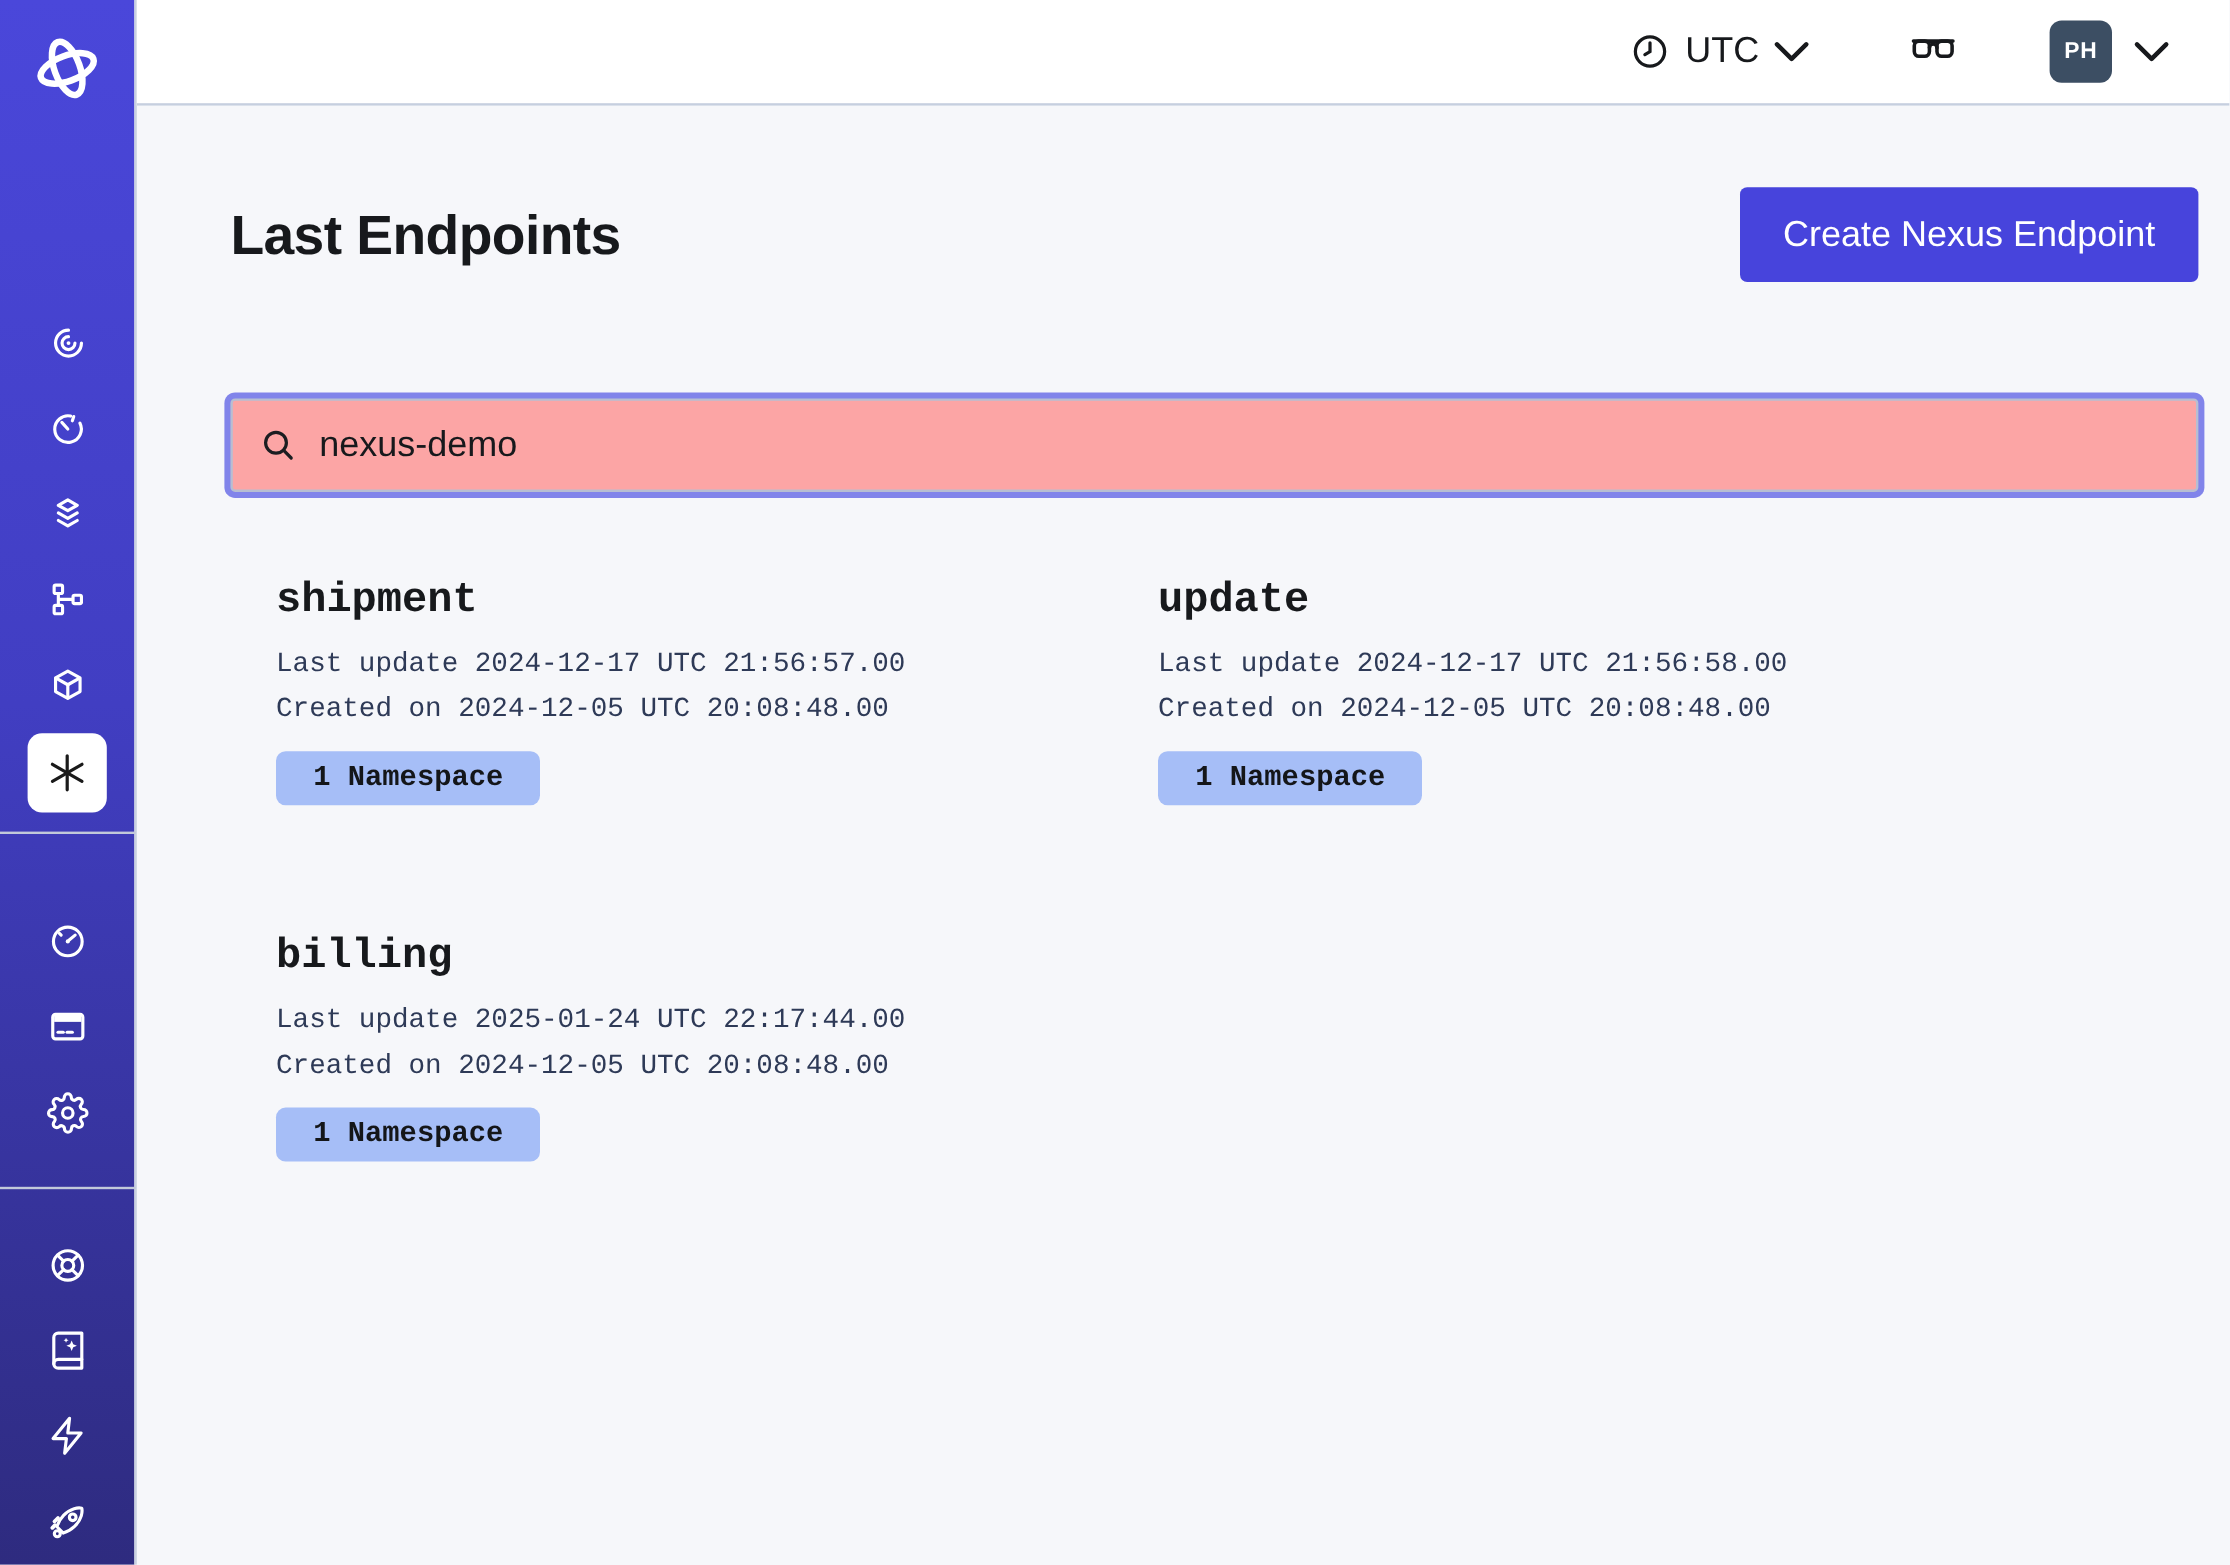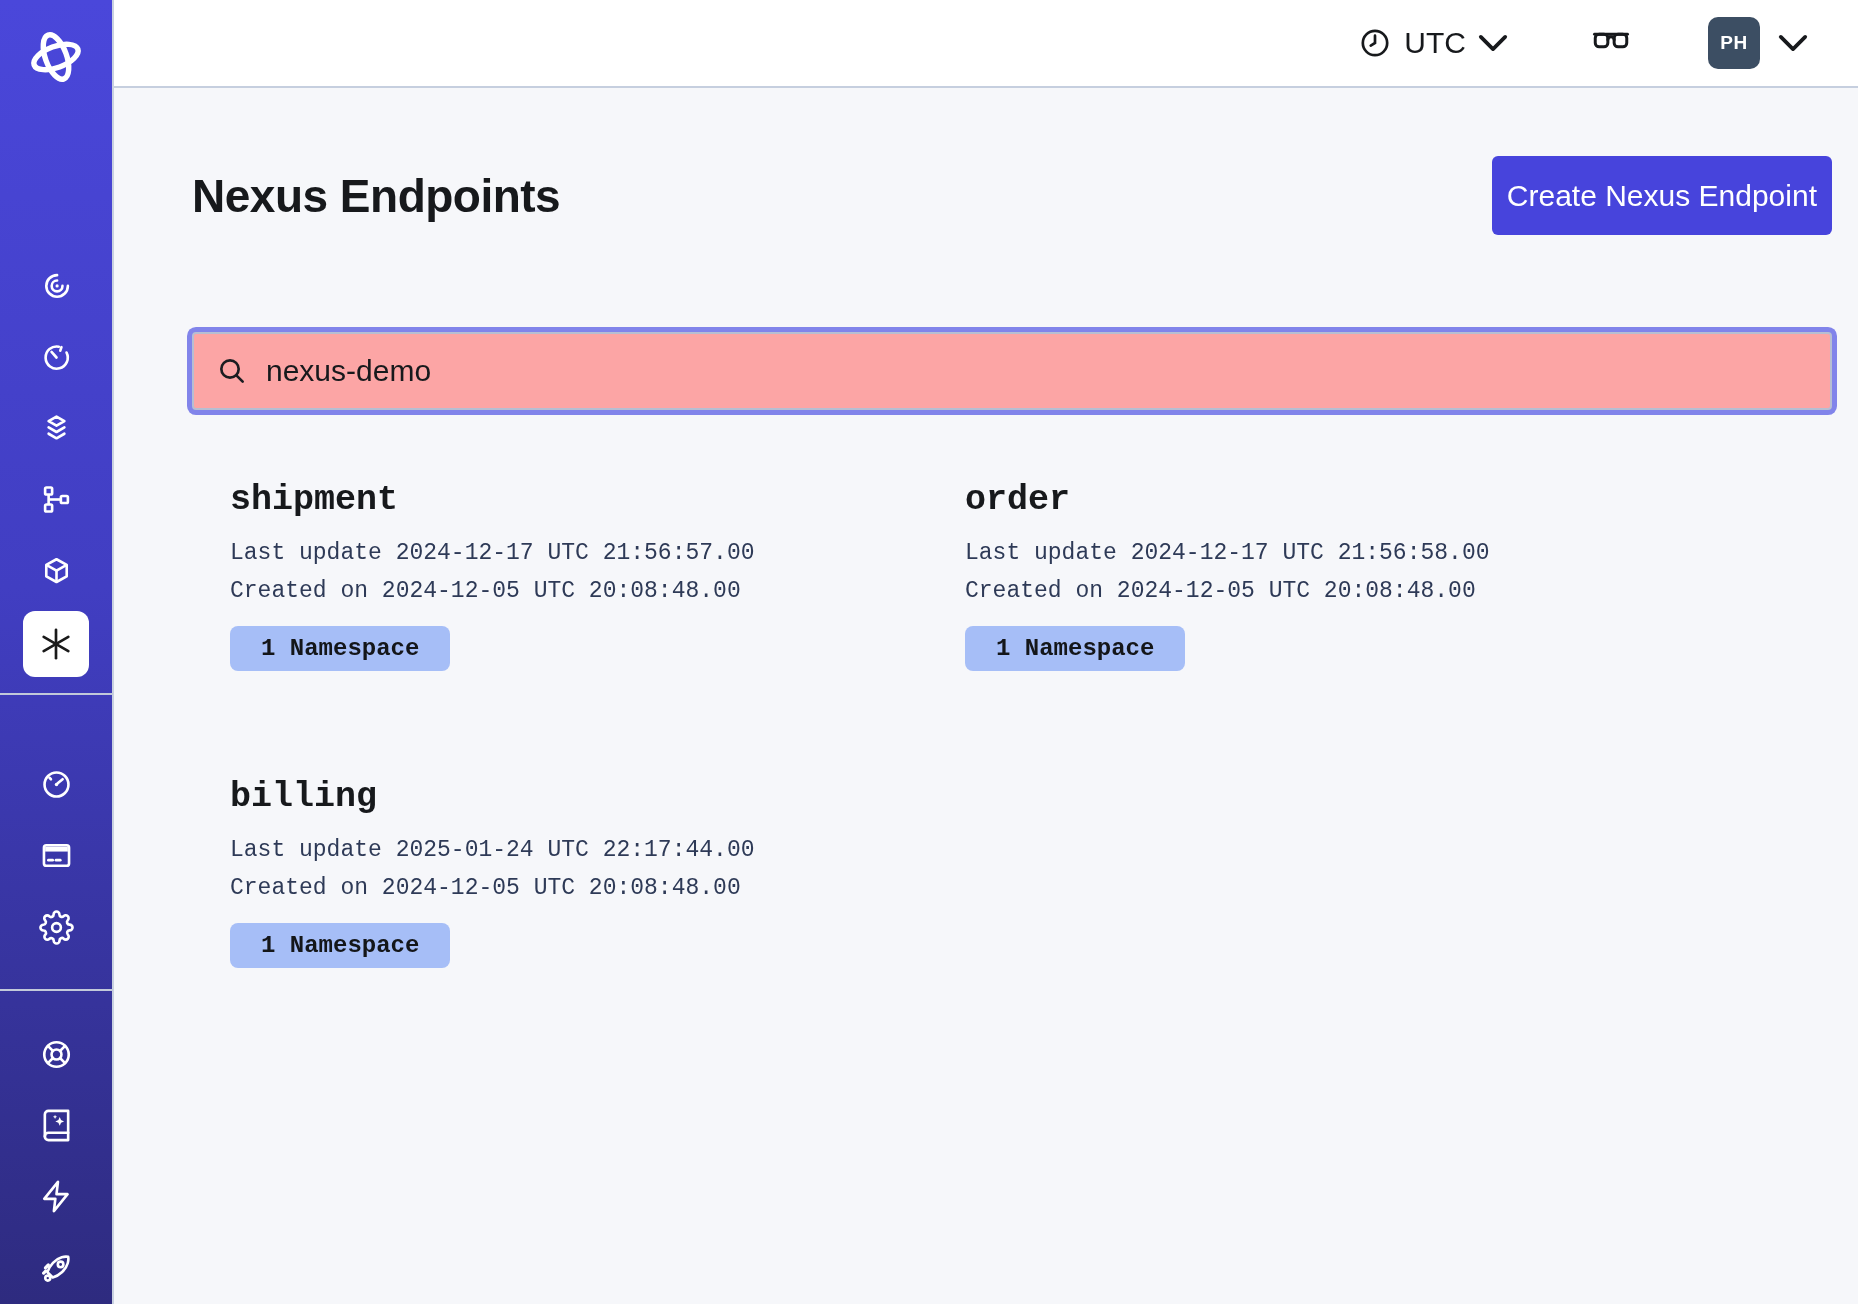--- a/index.html
+++ b/index.html
@@ -53,21 +53,21 @@
     display:flex;align-items:center;justify-content:center;
     font-size:19px;font-weight:700;letter-spacing:.5px;
   }
 
   .content{padding:68px 26px 0 78px;box-sizing:border-box;}
   .title-row{display:flex;align-items:center;justify-content:space-between;}
   .page-title{
     margin:0;font-size:46px;font-weight:700;color:#17191c;letter-spacing:-.5px;
   }
   .create-btn{
-    height:79px;padding:0 15px;background:#4744DC;color:#ffffff;border:none;
+    height:79px;padding:0 36px;background:#4744DC;color:#ffffff;border:none;
     font-family:inherit;font-size:30px;border-radius:6px;cursor:pointer;
   }
 
   .search-box{
     margin-top:97px;height:78px;background:#fca5a5;
     border:2px solid #b7bed2;border-radius:4px;
     box-shadow:0 0 0 5px #8184ea;
     display:flex;align-items:center;padding:0 22px;box-sizing:border-box;gap:16px;
   }
   .search-box svg{width:32px;height:32px;color:#1b1d21;flex:none;}
@@ -288,21 +288,21 @@
           <svg class="chev" viewBox="0 0 16 10" fill="none" stroke="#17191c" stroke-width="2" stroke-linecap="round" stroke-linejoin="round">
             <path d="M1.5 1.5 L8 8 L14.5 1.5"></path>
           </svg>
         </span>
       </div>
     </header>
 
     <div class="content">
 
       <div class="title-row">
-        <h1 class="page-title">Nexus Endpoints</h1>
+        <h1 class="page-title">Last Endpoints</h1>
         <button class="create-btn">Create Nexus Endpoint</button>
       </div>
 
       <div class="search-box">
         <span>
           <svg viewBox="0 0 24 24" fill="none" stroke="currentColor" stroke-width="2" stroke-linecap="round">
             <circle cx="10.5" cy="10.5" r="6.5"></circle>
             <path d="M15.3 15.3 L20 20"></path>
           </svg>
         </span>
@@ -312,21 +312,21 @@
       <div class="cards">
 
         <div class="card">
           <h2 class="card-title">shipment</h2>
           <div class="card-meta">Last update 2024-12-17 UTC 21:56:57.00</div>
           <div class="card-meta">Created on 2024-12-05 UTC 20:08:48.00</div>
           <span class="badge">1 Namespace</span>
         </div>
 
         <div class="card">
-          <h2 class="card-title">order</h2>
+          <h2 class="card-title">update</h2>
           <div class="card-meta">Last update 2024-12-17 UTC 21:56:58.00</div>
           <div class="card-meta">Created on 2024-12-05 UTC 20:08:48.00</div>
           <span class="badge">1 Namespace</span>
         </div>
 
         <div class="card">
           <h2 class="card-title">billing</h2>
           <div class="card-meta">Last update 2025-01-24 UTC 22:17:44.00</div>
           <div class="card-meta">Created on 2024-12-05 UTC 20:08:48.00</div>
           <span class="badge">1 Namespace</span>

